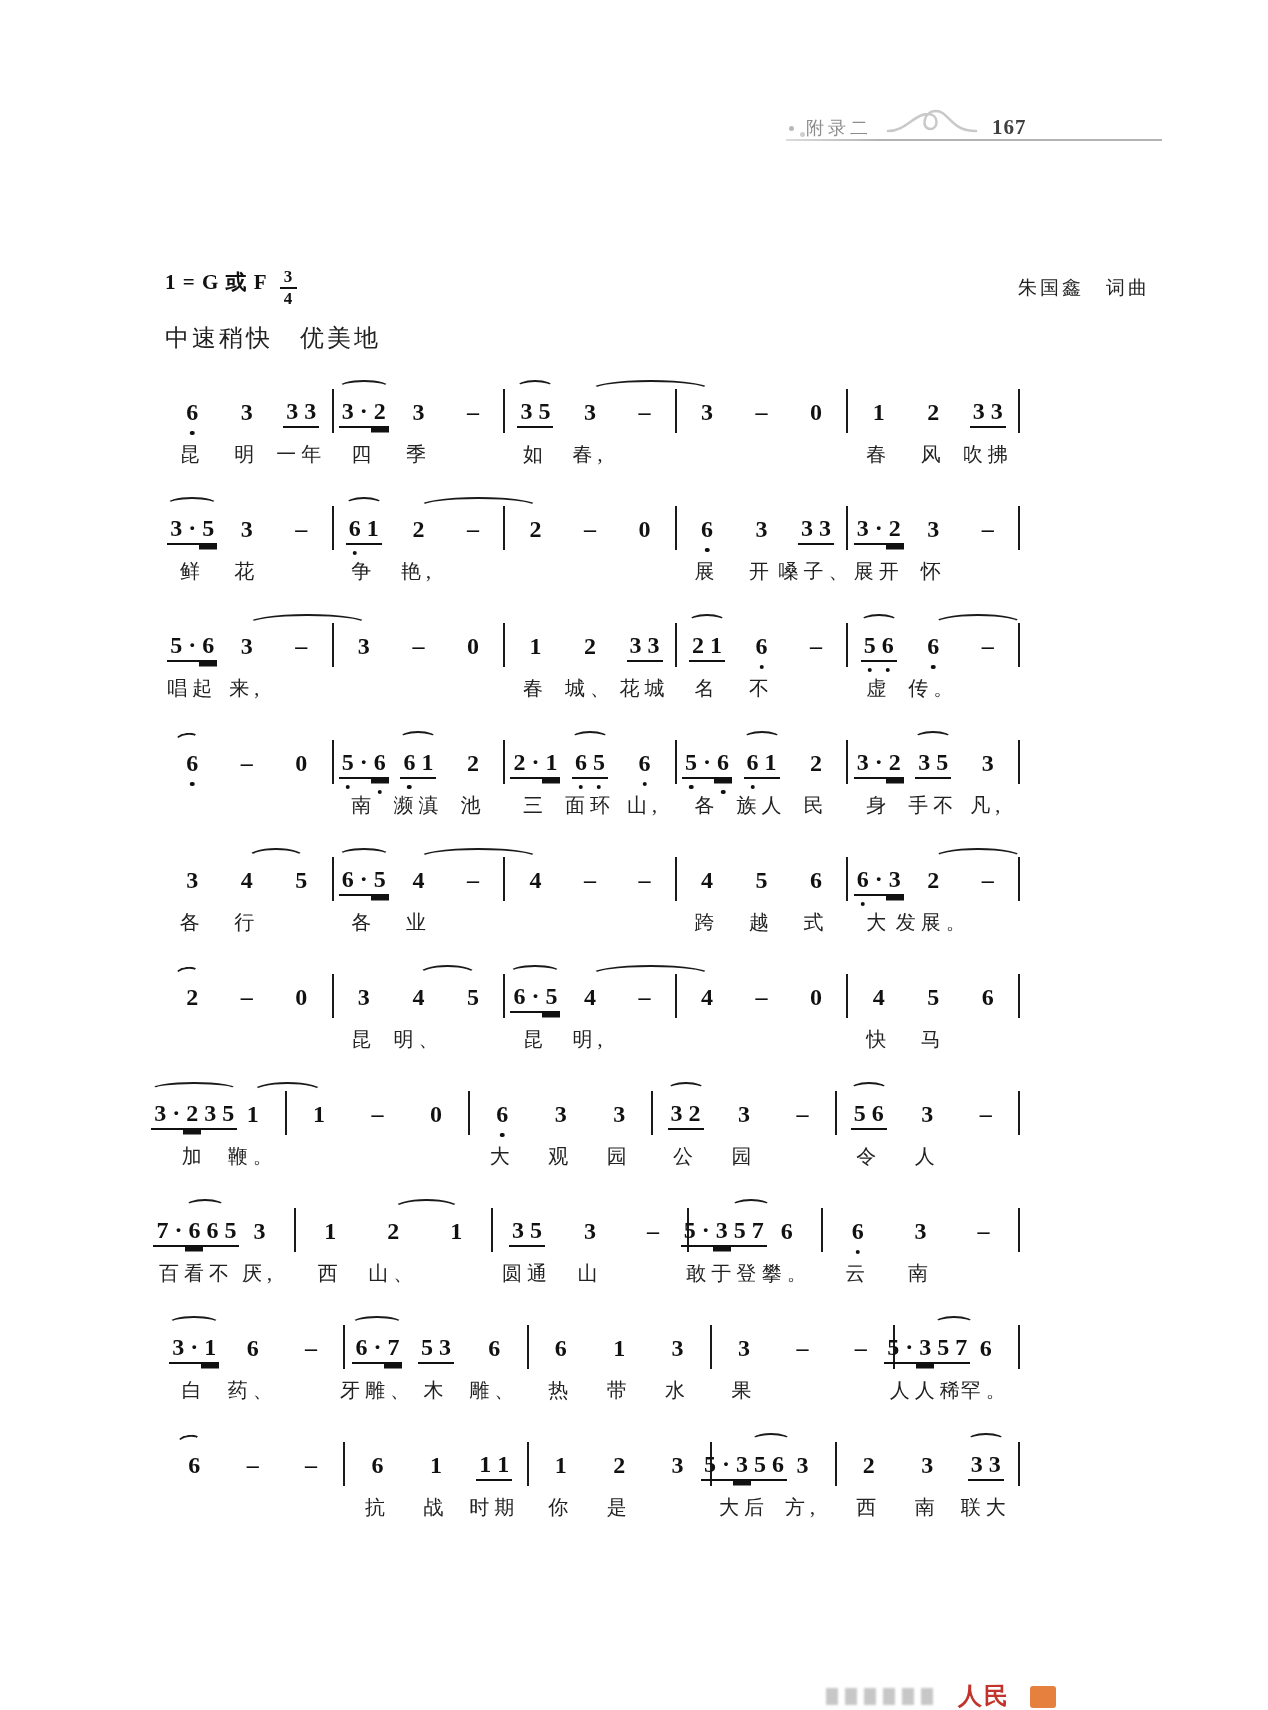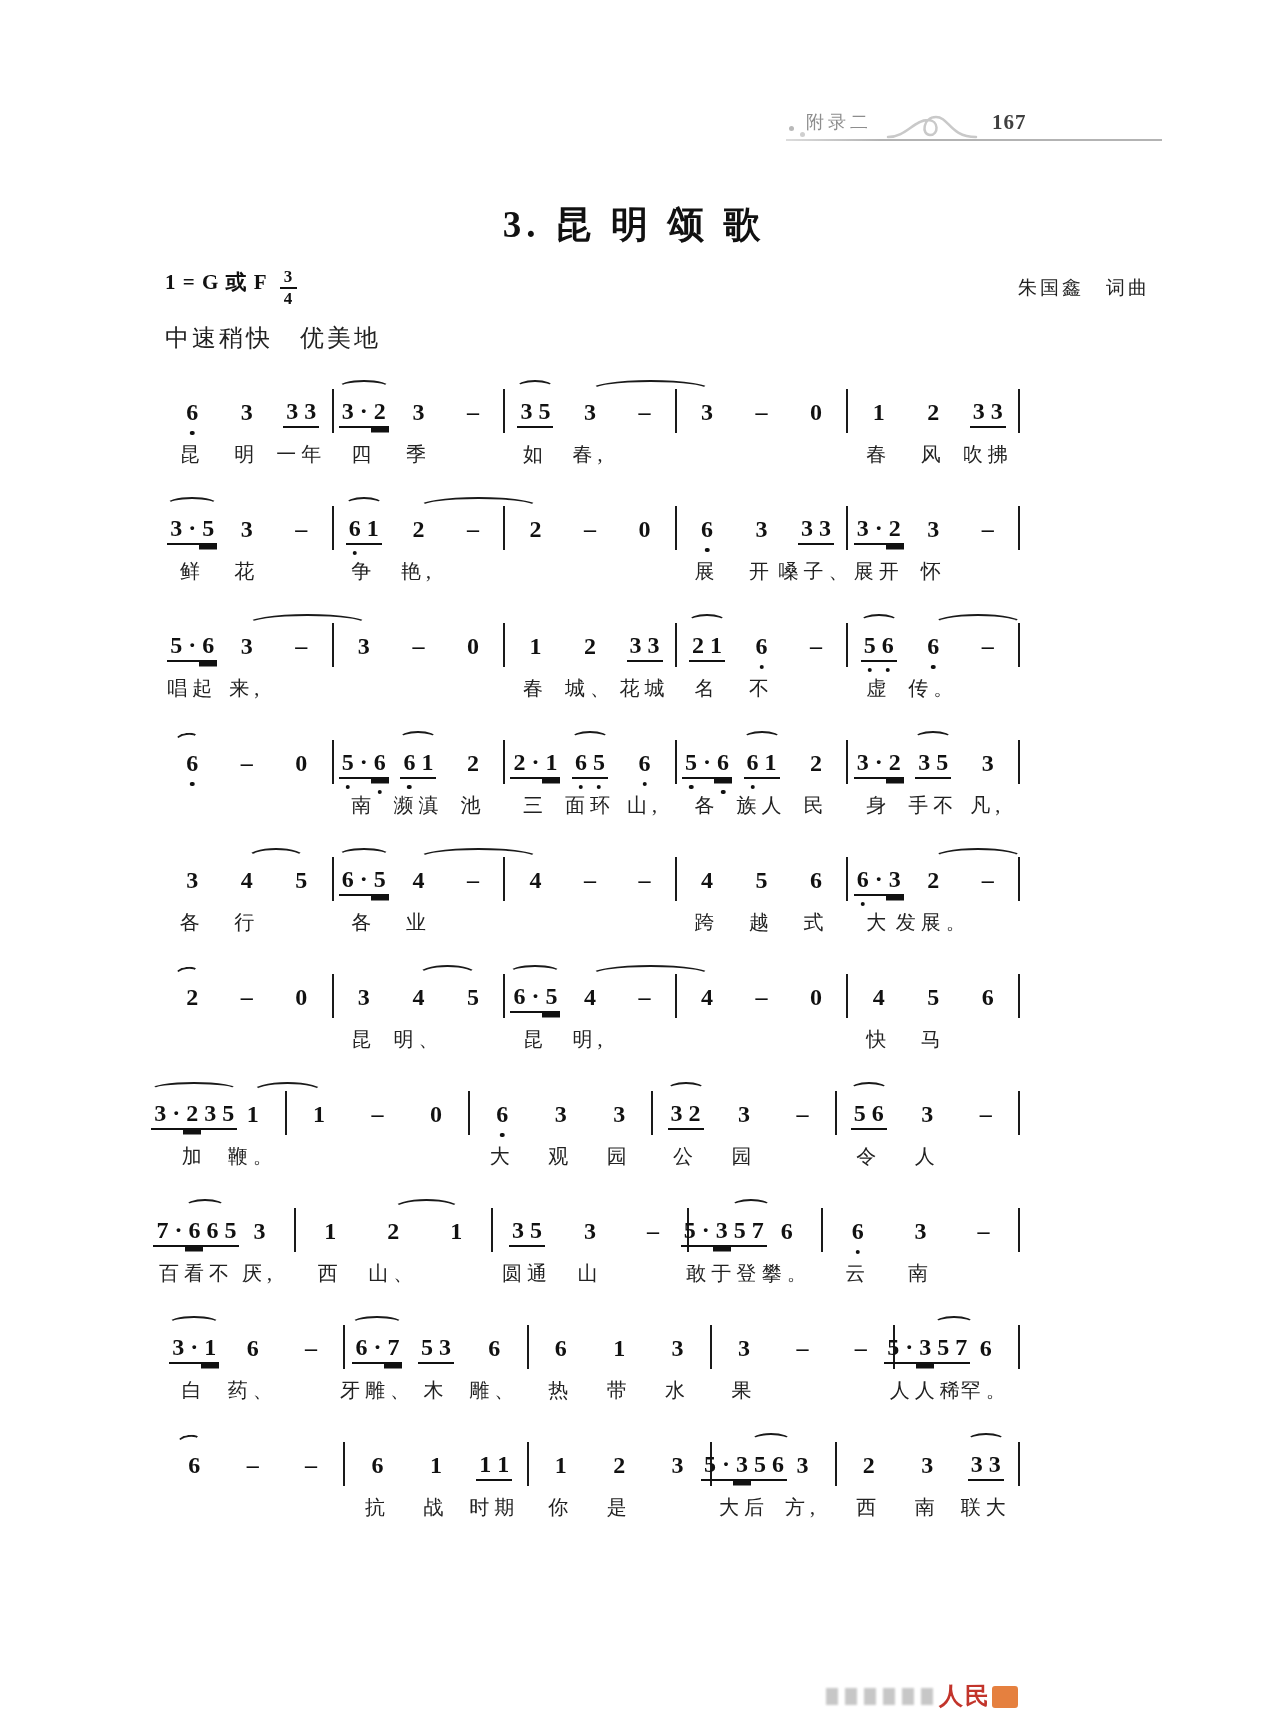--- a/index.html
+++ b/index.html
@@ -3,21 +3,21 @@
 <meta charset="utf-8">
 <style>
   html,body{margin:0;padding:0;background:#e8e8e8;}
   .page{position:relative;width:1268px;height:1710px;background:#ffffff;overflow:hidden;
         font-family:"Liberation Serif",serif;color:#111;margin:0 auto;}
 
   
   .hdots{position:absolute;left:789px;top:126px;width:5px;height:5px;border-radius:50%;
          background:#b9b9b9;box-shadow:11px 6px 0 #cfcfcf;}
   .header{position:absolute;top:110px;left:806px;width:360px;height:30px;
-          display:flex;align-items:flex-start;gap:14px;}
+          display:flex;align-items:flex-end;gap:14px;}
   .appendix{color:#8d8d8d;font-size:18px;letter-spacing:4px;}
   .flourish{display:inline-block;line-height:0;}
   .pagenum{font-weight:700;font-size:21px;color:#404040;letter-spacing:1px;}
   .hrule{position:absolute;top:139px;left:786px;width:376px;height:1.5px;
          background:linear-gradient(90deg,#dcdcdc,#b3b3b3 25%,#b3b3b3);}
 
   
   .title{position:absolute;top:200px;left:0;width:100%;margin:0;text-align:center;
          font-size:37px;font-weight:700;letter-spacing:5px;}
   .meta{position:absolute;top:268px;left:165px;right:118px;display:flex;
@@ -50,21 +50,21 @@
         border:2.5px solid transparent;border-top:2.5px solid #1a1a1a;border-radius:50%;}
   .tieend{position:absolute;left:-8px;top:-13px;width:20px;height:9px;
         border:2.5px solid transparent;border-top:2.5px solid #1a1a1a;border-radius:50%;
         transform:rotate(-8deg);}
   .longarc{position:absolute;top:7px;height:16px;
         border:2.5px solid transparent;border-top:2.5px solid #1a1a1a;border-radius:50%;}
   .lyric{margin-top:12px;height:26px;font-size:20px;letter-spacing:5px;white-space:nowrap;
          color:#222;font-family:"Liberation Serif",serif;}
 
   
-  .footer{position:absolute;left:826px;top:1684px;display:flex;align-items:flex-end;gap:1px;}
+  .footer{position:absolute;left:826px;top:1684px;display:flex;align-items:flex-end;gap:20px;}
   .f-gray{width:112px;height:17px;margin-bottom:3px;opacity:.55;filter:blur(1px);
         background:repeating-linear-gradient(90deg,#9a9a9a 0 12px,transparent 12px 19px);}
   .f-red{color:#c2342b;font-weight:700;font-size:24px;letter-spacing:2px;line-height:1;}
   .f-orange{width:26px;height:22px;background:#e2722a;opacity:.9;border-radius:3px;}
 </style>
 </head>
 <body>
 
 <div class="page">
 
@@ -73,21 +73,20 @@
     <span class="appendix">附录二</span>
     <span class="flourish">
       <svg width="92" height="36" viewBox="0 0 92 36">
         <path d="M2 27 C 20 27, 28 10, 42 10 C 53 10, 53 25, 44 25 C 35 25, 37 7, 50 7 C 63 7, 64 27, 90 27" fill="none" stroke="#c9c9c9" stroke-width="2.5" stroke-linecap="round"></path>
       </svg>
     </span>
     <span class="pagenum">167</span>
   </div>
   <div class="hrule"></div>
 
-  <h1 class="title">3. 昆 明 颂 歌</h1>
 
   <div class="meta">
     <div class="keysig">
       <span>1 = G 或 F</span>
       <span class="frac">
         <span class="num">3</span>
         <span class="den">4</span>
       </span>
     </div>
     <div class="composer">朱国鑫　词曲</div>

